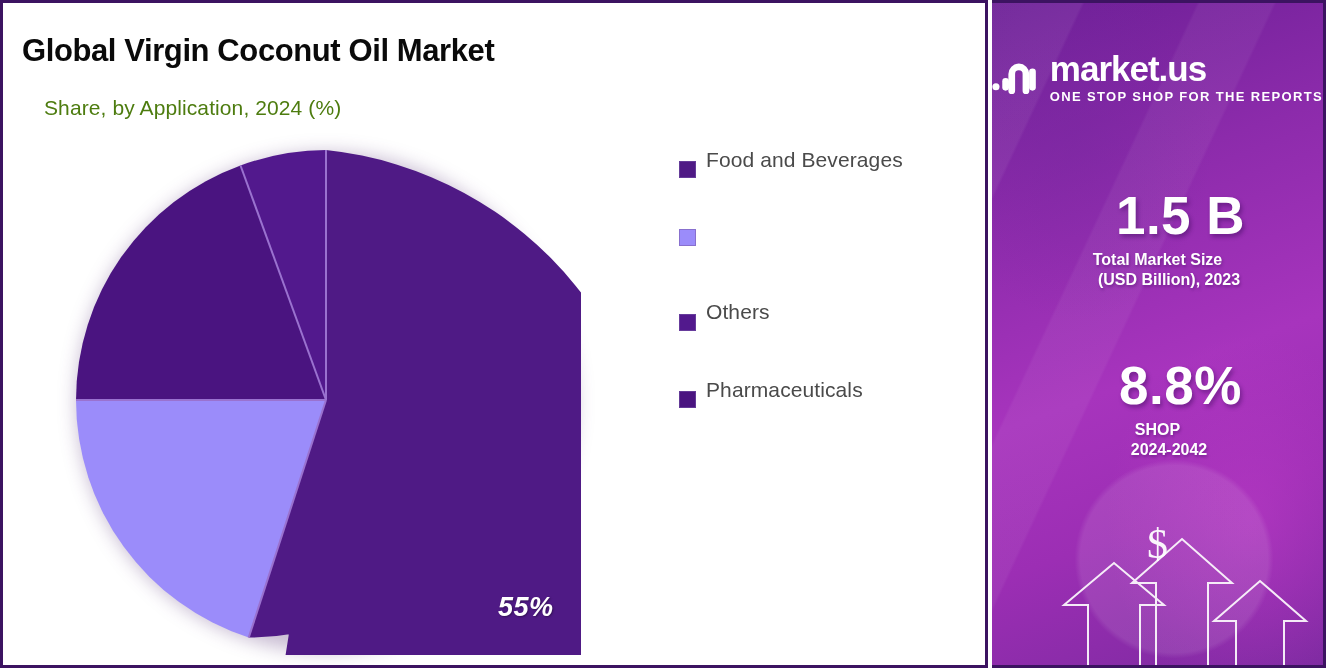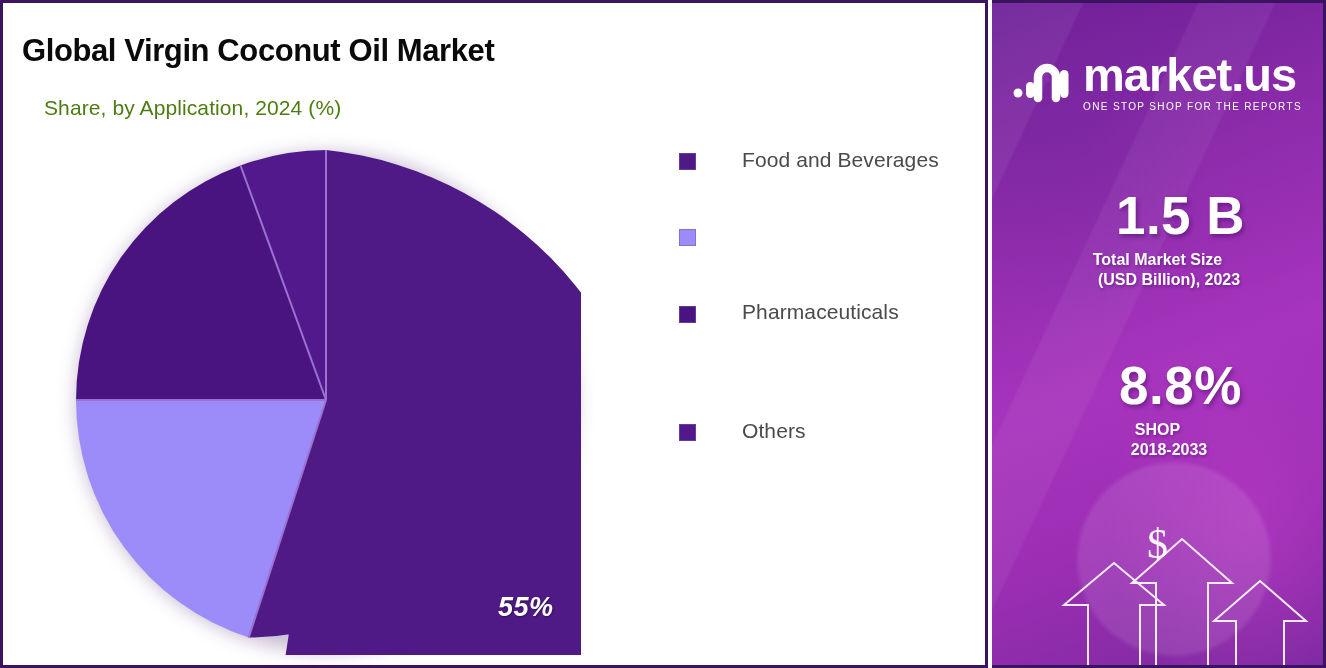--- a/index.html
+++ b/index.html
@@ -41,21 +41,21 @@
   .slice-label{
     position:absolute;left:432px;top:408px;
     font-size:27px;font-weight:bold;font-style:italic;color:#ffffff;
     text-shadow:1px 1px 2px rgba(0,0,0,0.35);
     letter-spacing:0.5px;
     margin-top:44px;
   }
 
   
   .legend{position:absolute;left:676px;top:138px;width:290px;}
-  .legend-item{display:flex;align-items:center;margin-bottom:40px;gap:36px;}
+  .legend-item{display:flex;align-items:flex-end;margin-bottom:40px;}
   .legend-item.two-line{margin-bottom:47px;}
   .swatch{
     width:17px;height:17px;flex:0 0 17px;margin-top:4px;margin-right:10px;
     border:1px solid rgba(120,90,170,0.55);
     box-sizing:border-box;
   }
   .legend-label{
     font-size:21px;color:#4a4a4a;line-height:1.78;
     max-width:230px;letter-spacing:0.1px;
   }
@@ -82,24 +82,24 @@
     pointer-events:none;
   }
   
   .logo-row{
     position:absolute;left:0;right:0;top:48px;
     display:flex;align-items:center;justify-content:center;
   }
   .logo-mark{margin-right:12px;display:block;}
   .logo-text-wrap{display:flex;flex-direction:column;align-items:flex-start;}
   .logo-word{
-    font-size:47px;font-weight:bold;color:#ffffff;letter-spacing:-1px;line-height:1;
+    font-size:35px;font-weight:bold;color:#ffffff;letter-spacing:-1px;line-height:1;
   }
   .logo-tagline{
-    font-size:10px;font-weight:normal;color:#ffffff;letter-spacing:1.35px;
+    font-size:13px;font-weight:bold;color:#ffffff;letter-spacing:1.35px;
     margin-top:3px;white-space:nowrap;
   }
 
   .stat-block{position:absolute;left:0;right:0;text-align:center;color:#ffffff;}
   .stat-big{
     font-size:53px;font-weight:bold;letter-spacing:0.5px;
     text-shadow:2px 3px 4px rgba(60,10,90,0.45);line-height:1.05;padding-left:46px;
   }
   .stat-cap{
     font-size:16px;font-weight:bold;line-height:1.25;margin-top:6px;
@@ -148,27 +148,27 @@
     </div>
 
     <div class="legend">
       <div class="legend-item two-line">
         <span class="swatch" style="background:#4f1a85"></span>
         <span class="legend-label">Food and Beverages</span>
       </div>
       <div class="legend-item two-line">
         <span class="swatch" style="background:#9b8cfa"></span>
       </div>
+      <div class="legend-item">
+        <span class="swatch" style="background:#52198d"></span>
+        <span class="legend-label">Others</span>
+      </div>
       <div class="legend-item" style="margin-bottom:81px;">
         <span class="swatch" style="background:#4a1480"></span>
         <span class="legend-label">Pharmaceuticals</span>
-      </div>
-      <div class="legend-item">
-        <span class="swatch" style="background:#52198d"></span>
-        <span class="legend-label">Others</span>
       </div>
     </div>
   </div>
 
   <div class="side-panel">
     <div class="panel-texture"></div>
 
     <div class="logo-row">
       <svg class="logo-mark" width="58" height="44" viewBox="0 0 58 44">
         <circle cx="5" cy="33" r="4.5" fill="#ffffff"></circle>
@@ -188,21 +188,21 @@
       <div class="stat-cap">
         <span>Total Market Size</span>
         <span class="sub">(USD Billion), 2023</span>
       </div>
     </div>
 
     <div class="stat-block" style="top:355px;">
       <div class="stat-big">8.8%</div>
       <div class="stat-cap">
         <span>SHOP</span>
-        <span class="sub">2018-2033</span>
+        <span class="sub">2024-2042</span>
       </div>
     </div>
 
     <div class="art">
       <div class="dollar">$</div>
       <svg width="334" height="160" viewBox="0 0 334 160" style="position:absolute;left:0;bottom:0;">
         <g fill="none" stroke="#ffffff" stroke-width="2" opacity="0.9">
           <path d="M96 160 V100 H72 L122 58 L172 100 H148 V160"></path>
           <path d="M164 160 V78 H140 L190 34 L240 78 H216 V160"></path>
           <path d="M244 160 V116 H222 L268 76 L314 116 H292 V160"></path>

